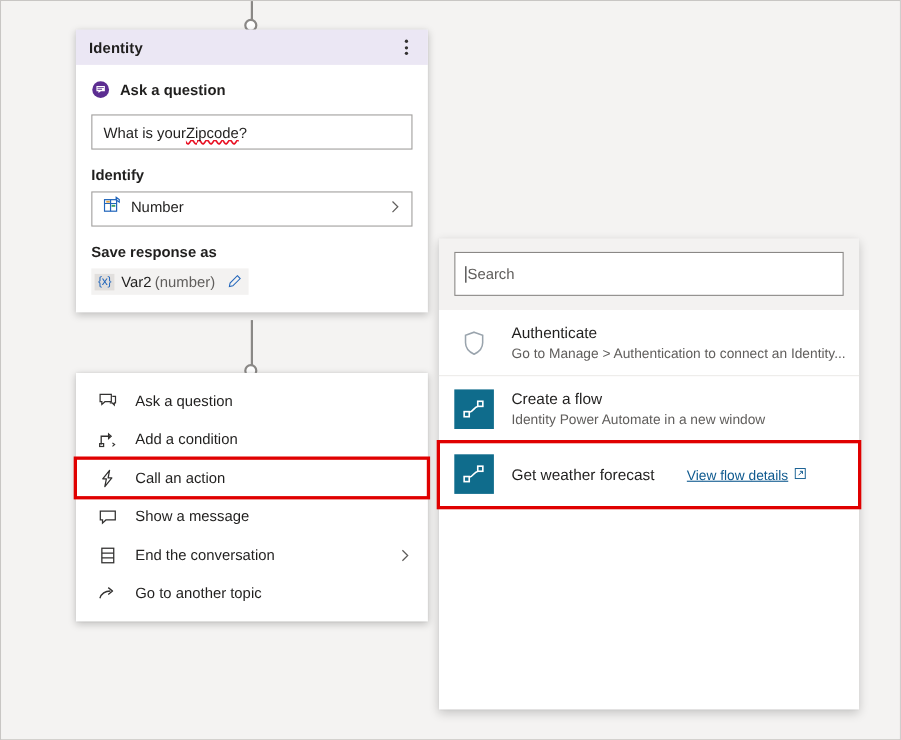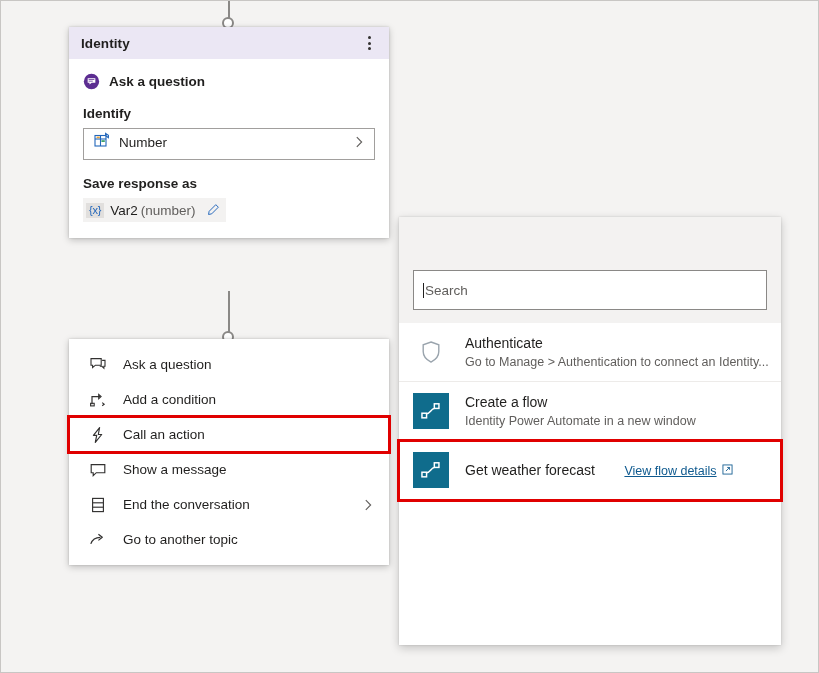--- a/index.html
+++ b/index.html
@@ -230,21 +230,20 @@
   }
   .search-box {
     height: 40px;
     border: 1px solid #8a8886;
     background: #fff;
     display: flex;
     align-items: center;
     padding: 10px 9px;
     box-sizing: border-box;
     position: relative;
-    margin-top: 41px;
   }
   .caret {
     width: 1px;
     height: 15px;
     background: #201f1e;
     margin-right: 1px;
   }
   .search-ph {
     font-size: 13.5px;
     color: #605e5c;
@@ -339,20 +338,25 @@
         <span class="ask-icon">
           <svg viewBox="0 0 20 20" width="17" height="17">
             <circle cx="10" cy="10" r="9" fill="#5c2d91"></circle>
             <path d="M5.5 6.2h9v5.4h-4.2L7.6 13.6v-2h-2.1z" fill="#ffffff"></path>
             <path d="M6.6 7.4h6.8v0.95H6.6zM6.6 9.1h4.9v0.95H6.6z" fill="#5c2d91"></path>
           </svg>
         </span>
         <span class="ask-label">Ask a question</span>
       </div>
 
+      <div class="text-input">
+        <span>What is your </span>
+          <span class="squiggle">Zipcode</span>
+          <span>?</span>
+      </div>
 
       <div class="field-label">Identify</div>
 
       <div class="picker">
         <span class="entity-icon">
           <svg viewBox="0 0 16 16" width="16" height="16">
             <rect x="1" y="3.5" width="11" height="10.5" fill="none" stroke="#2266bb" stroke-width="1.1"></rect>
             <line x1="1" y1="7" x2="12" y2="7" stroke="#2266bb" stroke-width="1.1"></line>
             <line x1="6.5" y1="3.5" x2="6.5" y2="14" stroke="#2266bb" stroke-width="1.1"></line>
             <rect x="2.6" y="4.6" width="3.2" height="1.6" fill="#e8a33d"></rect>

